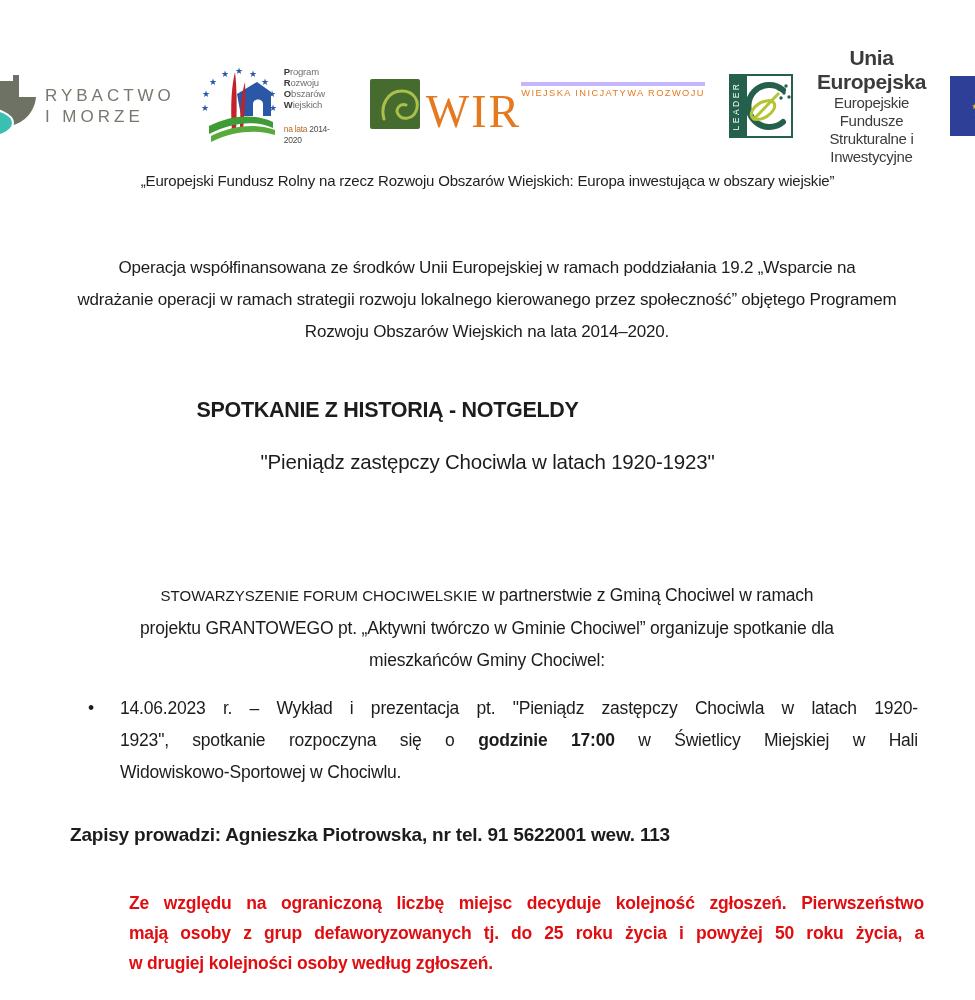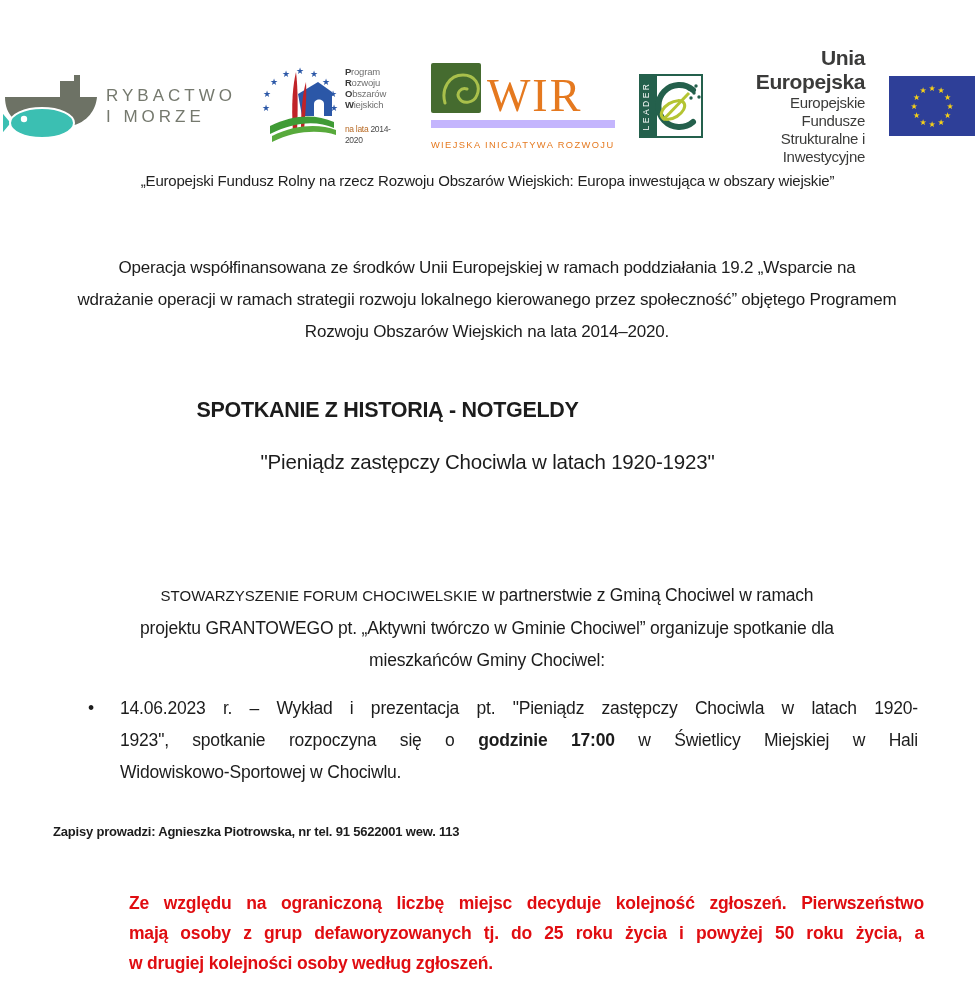--- a/index.html
+++ b/index.html
@@ -16,49 +16,49 @@
   .ryb{gap:6px;}
   .ryb-text{color:#75796e;font-size:17px;letter-spacing:4px;line-height:21px;font-weight:400;}
   
   .prow{gap:5px;}
   .prow-text{font-size:9.5px;line-height:11px;color:#707070;width:62px;}
   .prow-line::first-letter{font-weight:700;color:#3a3a3a;}
   .prow-years{font-size:8.5px;margin-top:14px;letter-spacing:-0.3px;}
   .prow-years .pref{color:#b86a25;}
   .prow-years .yrs{color:#4a4a4a;}
   
-  .wir{flex-direction:column;align-items:stretch;}
+  .wir{flex-direction:row;align-items:stretch;}
   .wir-row{display:flex;align-items:flex-end;gap:6px;}
   .wir-acronym{font-family:"Liberation Serif","DejaVu Serif",serif;color:#e5791f;
     font-size:46px;line-height:42px;letter-spacing:2px;font-weight:400;}
-  .wir-sub{border-top:8px solid #c4b5fd;margin-top:3px;padding-top:12px;
+  .wir-sub{border-top:4px solid #c4b5fd;margin-top:3px;padding-top:2px;
     color:#e5791f;font-size:9.3px;letter-spacing:1.4px;white-space:nowrap;text-align:center;}
   
-  .eu-text{display:flex;flex-direction:column;align-items:flex-end;text-align:right;color:#3b3b3a;}
+  .eu-text{display:flex;flex-direction:column;align-items:flex-end;text-align:center;color:#3b3b3a;}
   .eu-title{font-size:21px;font-weight:700;line-height:24px;letter-spacing:-0.4px;}
   .eu-sub{font-size:15px;line-height:18px;letter-spacing:-0.3px;}
   
   .disclaimer{position:absolute;top:172px;left:0;width:975px;text-align:center;
     font-size:15px;color:#222;}
   .funding{position:absolute;top:252px;left:57px;width:860px;text-align:center;
     font-size:17px;line-height:32px;}
   .doc-title{position:absolute;top:398px;left:0;width:775px;text-align:center;
     font-size:21.5px;font-weight:700;letter-spacing:-0.3px;}
   .doc-subtitle{position:absolute;top:450px;left:0;width:975px;text-align:center;
     font-size:20.5px;}
   .intro{position:absolute;top:551px;left:57px;width:860px;text-align:center;
     font-size:17.5px;line-height:32px;margin-top:28px;}
   .intro .org{font-size:15px;letter-spacing:0;}
   .bullet-item{position:absolute;top:692px;left:88px;width:830px;display:flex;}
   .bullet-marker{width:32px;font-size:17.5px;line-height:32px;}
   .bullet-text{flex:1;font-size:17.5px;line-height:32px;}
   .jline{text-align:justify;text-align-last:justify;}
   .lline{text-align:left;}
-  .contact{position:absolute;top:824px;left:53px;width:880px;
-    font-size:13px;font-weight:700;}
+  .contact{position:absolute;top:824px;left:70px;width:880px;
+    font-size:19px;font-weight:700;}
   .notice{position:absolute;top:888px;left:129px;width:795px;
     font-size:17.5px;line-height:30px;font-weight:700;}
   .bold{font-weight:700;}
 </style>
 </head>
 <body>
 
 <div class="page">
 
   <div class="logo-strip">

